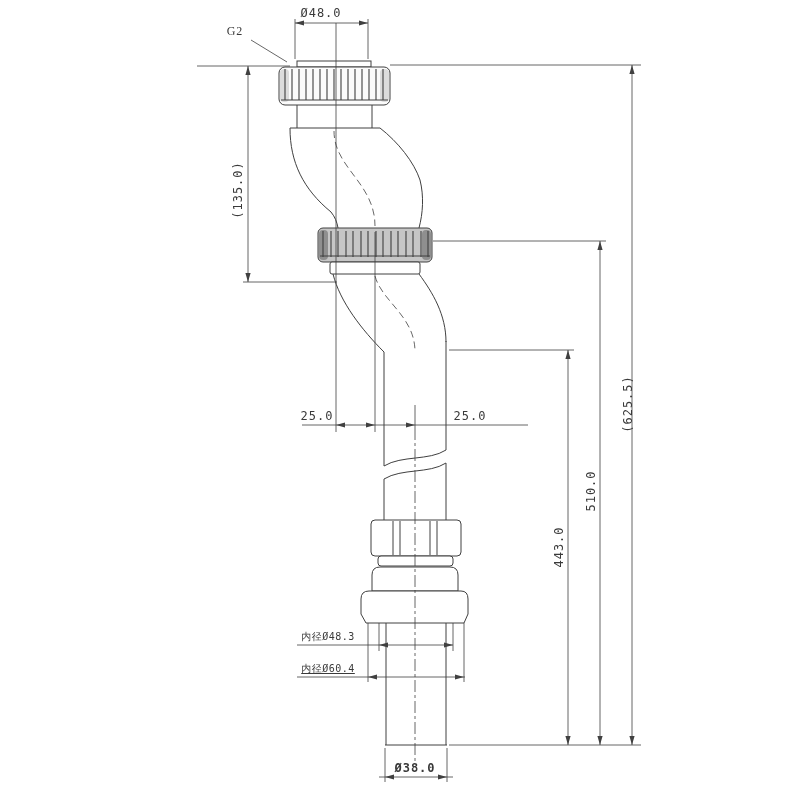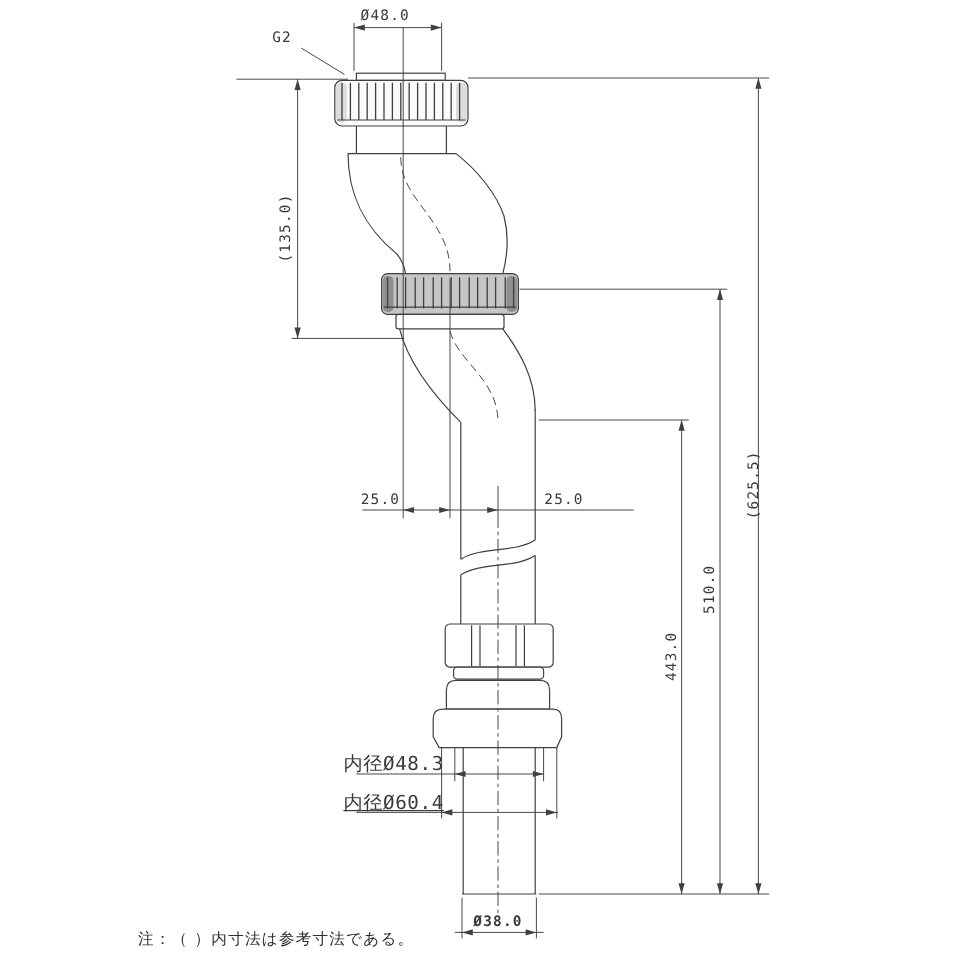--- a/index.html
+++ b/index.html
@@ -7,21 +7,21 @@
     position:relative;width:800px;height:800px;background:#ffffff;overflow:hidden;
     font-family:"DejaVu Sans Mono", monospace;
   }
   svg{position:absolute;left:0;top:0;}
   .lbl{
     position:absolute;white-space:nowrap;color:#3a3a3a;
     font-size:12px;letter-spacing:1px;line-height:1;
     transform:translate(-50%,-50%);
   }
   .lbl.rot{transform:translate(-50%,-50%) rotate(-90deg);}
-  .lbl.jp{letter-spacing:0.5px;font-size:16px;}
+  .lbl.jp{letter-spacing:0.5px;font-size:10px;}
   .note{
     position:absolute;white-space:nowrap;color:#2e2e2e;
     font-family:"DejaVu Sans", sans-serif;font-size:13px;letter-spacing:1px;
     transform:translate(0,-50%);
   }
 </style>
 </head>
 <body>
 
 <div id="canvas">
@@ -185,26 +185,25 @@
         <line x1="385" y1="748" x2="385" y2="782"></line>
         <line x1="447" y1="748" x2="447" y2="782"></line>
         <line x1="379" y1="777" x2="453" y2="777"></line>
         <polygon points="385,777 394,774.4 394,779.6" fill="#404040" stroke="none"></polygon>
         <polygon points="447,777 438,774.4 438,779.6" fill="#404040" stroke="none"></polygon>
       </g>
     </g>
   </g>
 </svg>
 
-<span class="lbl" style="left:235px;top:31px;">G2</span>
+<span class="lbl" style="left:235px;top:31px;font-family:Liberation Serif, serif;">G2</span>
 <span class="lbl" style="left:321px;top:13px;">Ø48.0</span>
 <span class="lbl rot" style="left:238px;top:190px;">(135.0)</span>
 <span class="lbl" style="left:317px;top:416px;">25.0</span>
 <span class="lbl" style="left:470px;top:416px;">25.0</span>
 <span class="lbl rot" style="left:559px;top:547px;">443.0</span>
 <span class="lbl rot" style="left:591px;top:491px;">510.0</span>
 <span class="lbl rot" style="left:628px;top:404px;">(625.5)</span>
 <span class="lbl jp" style="left:328px;top:637px;">内径Ø48.3</span>
 <span class="lbl jp" style="left:328px;top:669px;text-decoration:underline;">内径Ø60.4</span>
 <span class="lbl" style="left:415px;top:768px;font-weight:bold;">Ø38.0</span>
-<span class="note" style="left:115px;top:783px;">注：（ ）内寸法は参考寸法である。</span>
 
 </div>
 
 </body></html>

